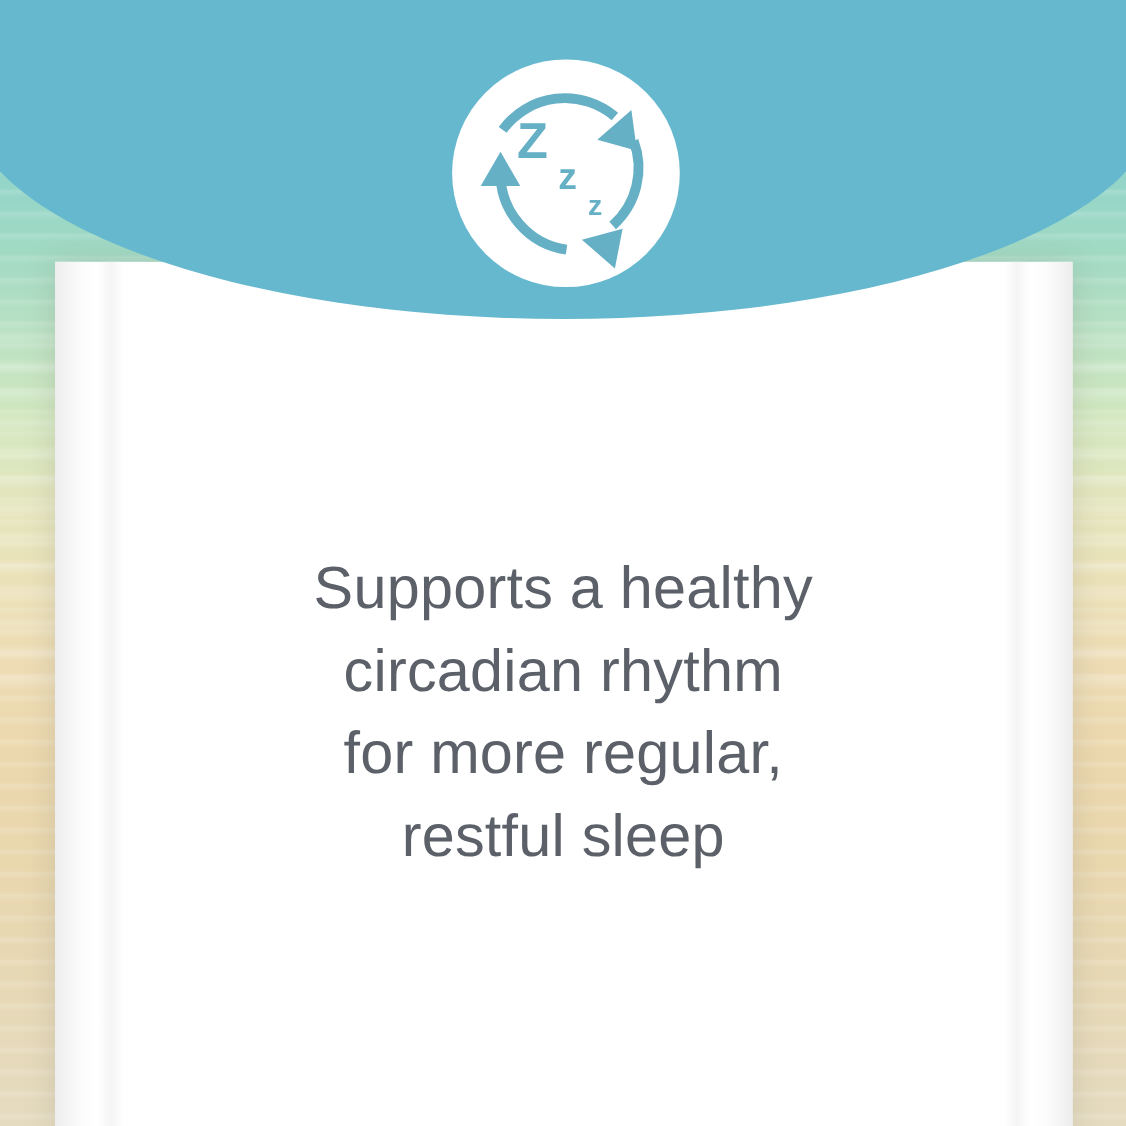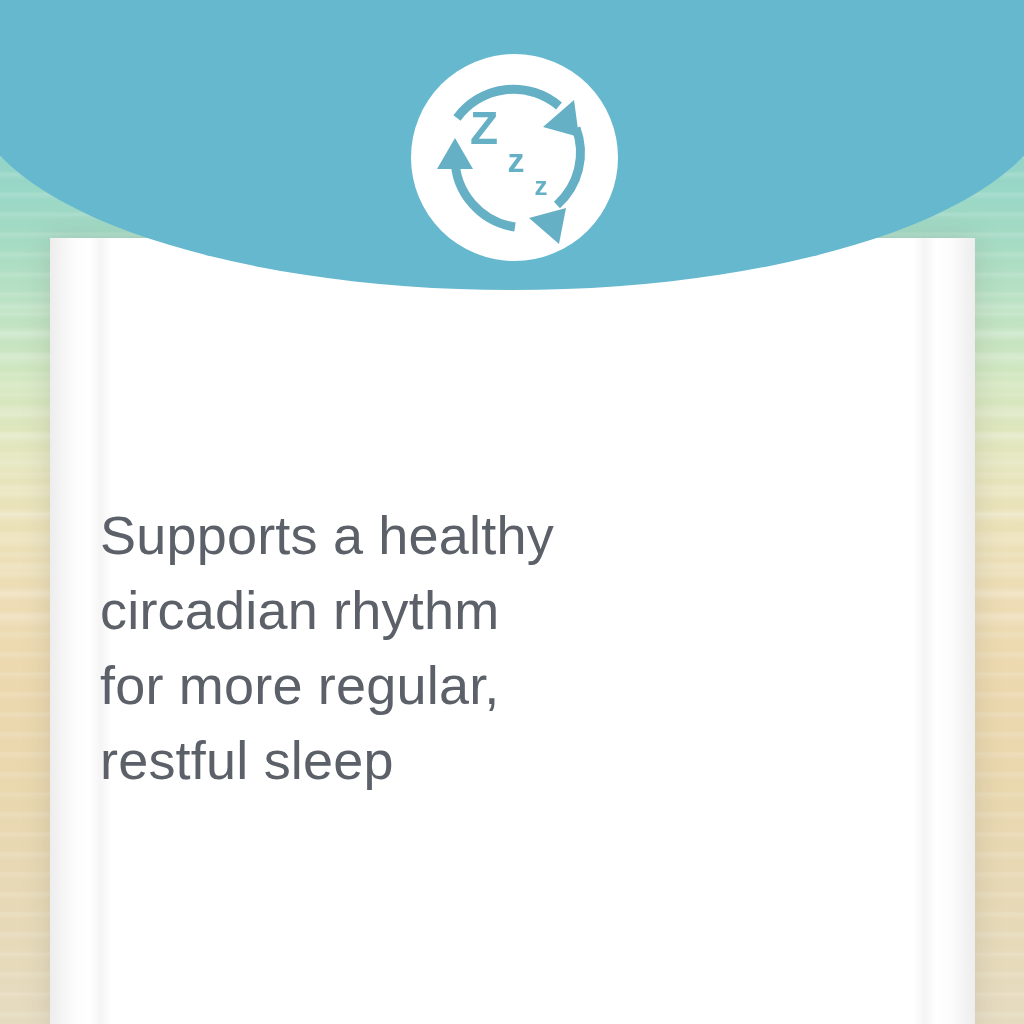--- a/index.html
+++ b/index.html
@@ -124,20 +124,21 @@
     background: #ffffff;
   }
   .icon-badge svg { display: block; width: 207px; height: 207px; }
 
   
   .headline {
     position: absolute;
     left: 100px;
     right: 100px;
     top: 498px;
+    text-align: center;
     color: #5c6169;
     font-size: 54px;
     line-height: 75px;
     font-weight: 400;
     letter-spacing: .2px;
     white-space: pre-line;
   }
 </style>
 </head>
 <body>

